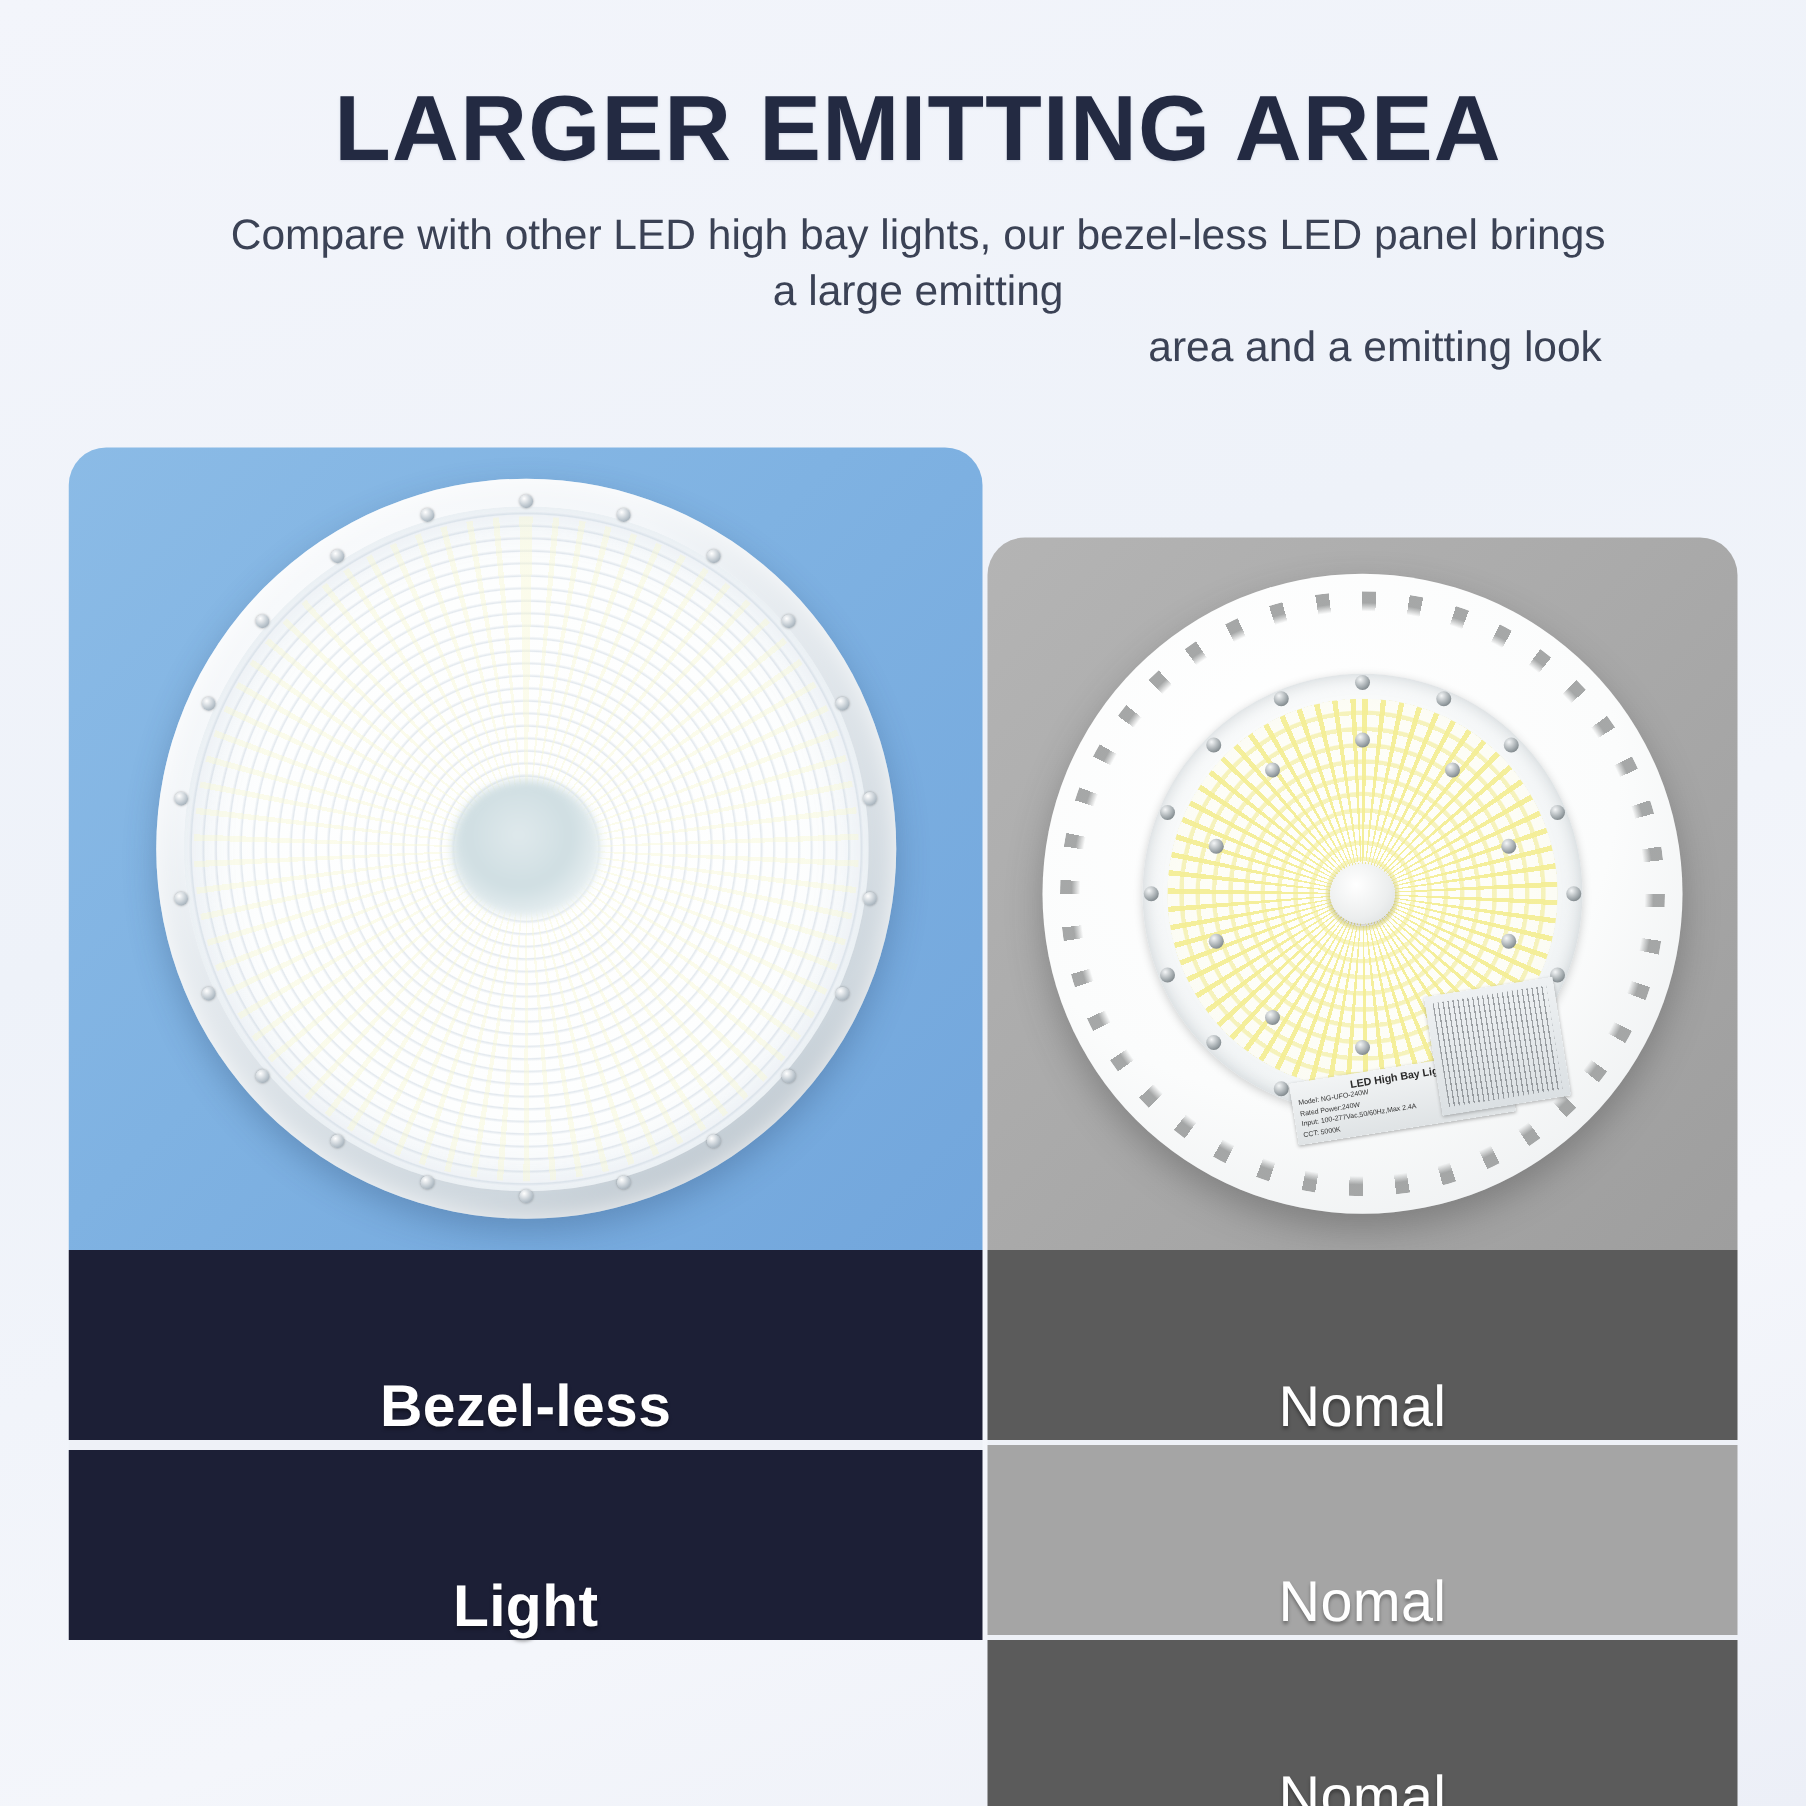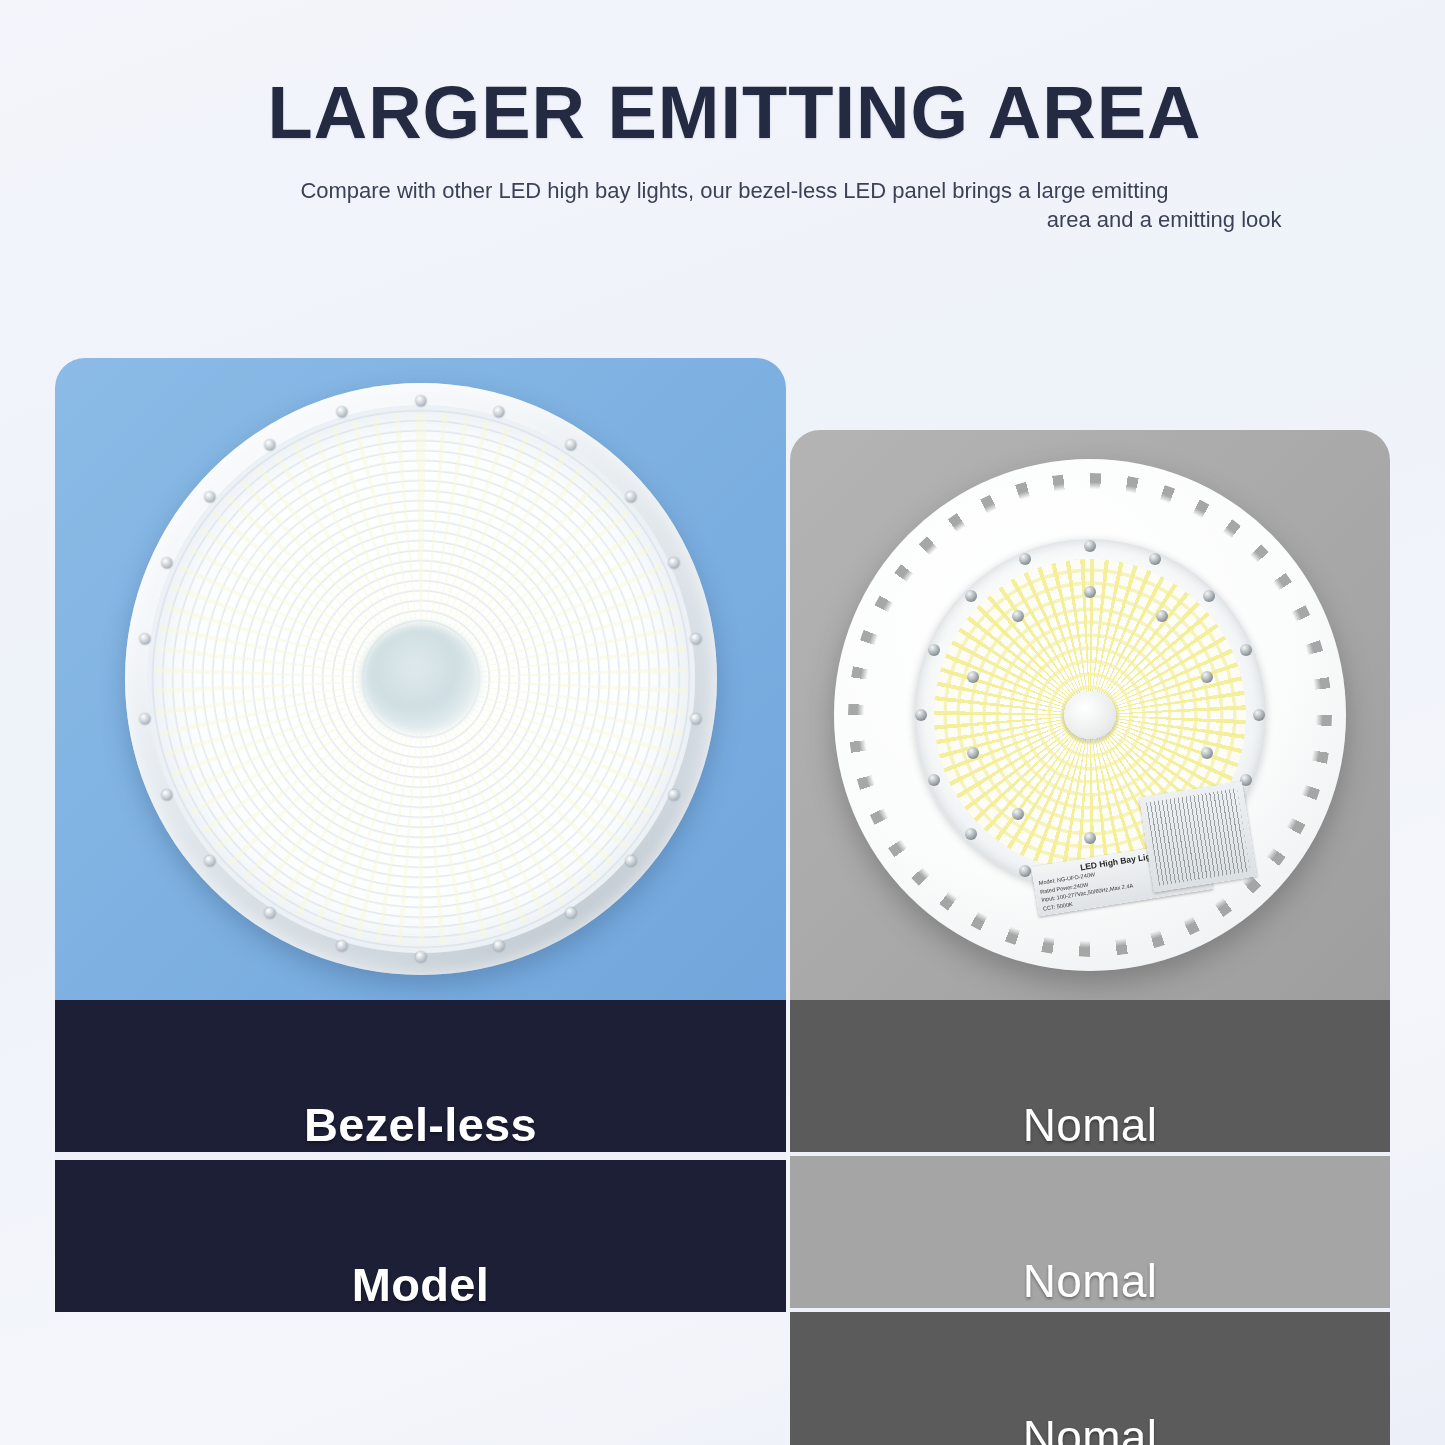--- a/index.html
+++ b/index.html
@@ -4,28 +4,28 @@
 <style>
   * { margin:0; padding:0; box-sizing:border-box; }
   html,body { width:1445px; height:1445px; }
   body {
     font-family:"Liberation Sans", sans-serif;
     background:linear-gradient(160deg,#f3f5fb 0%,#eef2f9 40%,#f4f6fb 75%,#eceff7 100%);
     position:relative; overflow:hidden;
   }
 
   
-  #header { position:absolute; left:0; top:12px; width:1445px; text-align:center;padding-left:24px; }
+  #header { position:absolute; left:0; top:2px; width:1445px; text-align:center;padding-left:24px; }
   #title {
     font-size:74px; font-weight:bold; letter-spacing:1px;
     color:#232a42; line-height:1; padding-top:64px;
     text-shadow:0 1px 2px rgba(120,130,160,.25);
   }
   #subtitle {
-    font-size:22px; color:#3b4255; line-height:1.32;
+    font-size:34px; color:#3b4255; line-height:1.32;
     margin:26px auto 0; width:1110px; text-align:center;
   }
   #subtitle .l2 { display:block; text-align:right; padding-right:8px; }
 
   
   #board { position:absolute; left:55px; top:358px; width:1335px; height:1087px; }
 
   .col { position:absolute; top:0; }
   #col-left  { left:0px;   width:731px; }
   #col-right { left:735px; width:600px; }
@@ -208,21 +208,21 @@
           </div>
       </div>
     </div>
 
     <div class="row" style="background: rgb(28, 31, 54);">
       <span class="lbl">Bezel-less</span>
     </div>
     <div class="row-sep"></div>
     <div class="row-sep"></div>
     <div class="row" style="background: rgb(28, 31, 54);">
-      <span class="lbl">Model</span>
+      <span class="lbl">Light</span>
     </div>
   </div>
 
   <div class="col" id="col-right">
 
     <div class="stage" id="stage-right">
       <div class="lampB">
         <div class="body"></div>
         <div class="fins"></div>
         <div class="ringouter"></div>

